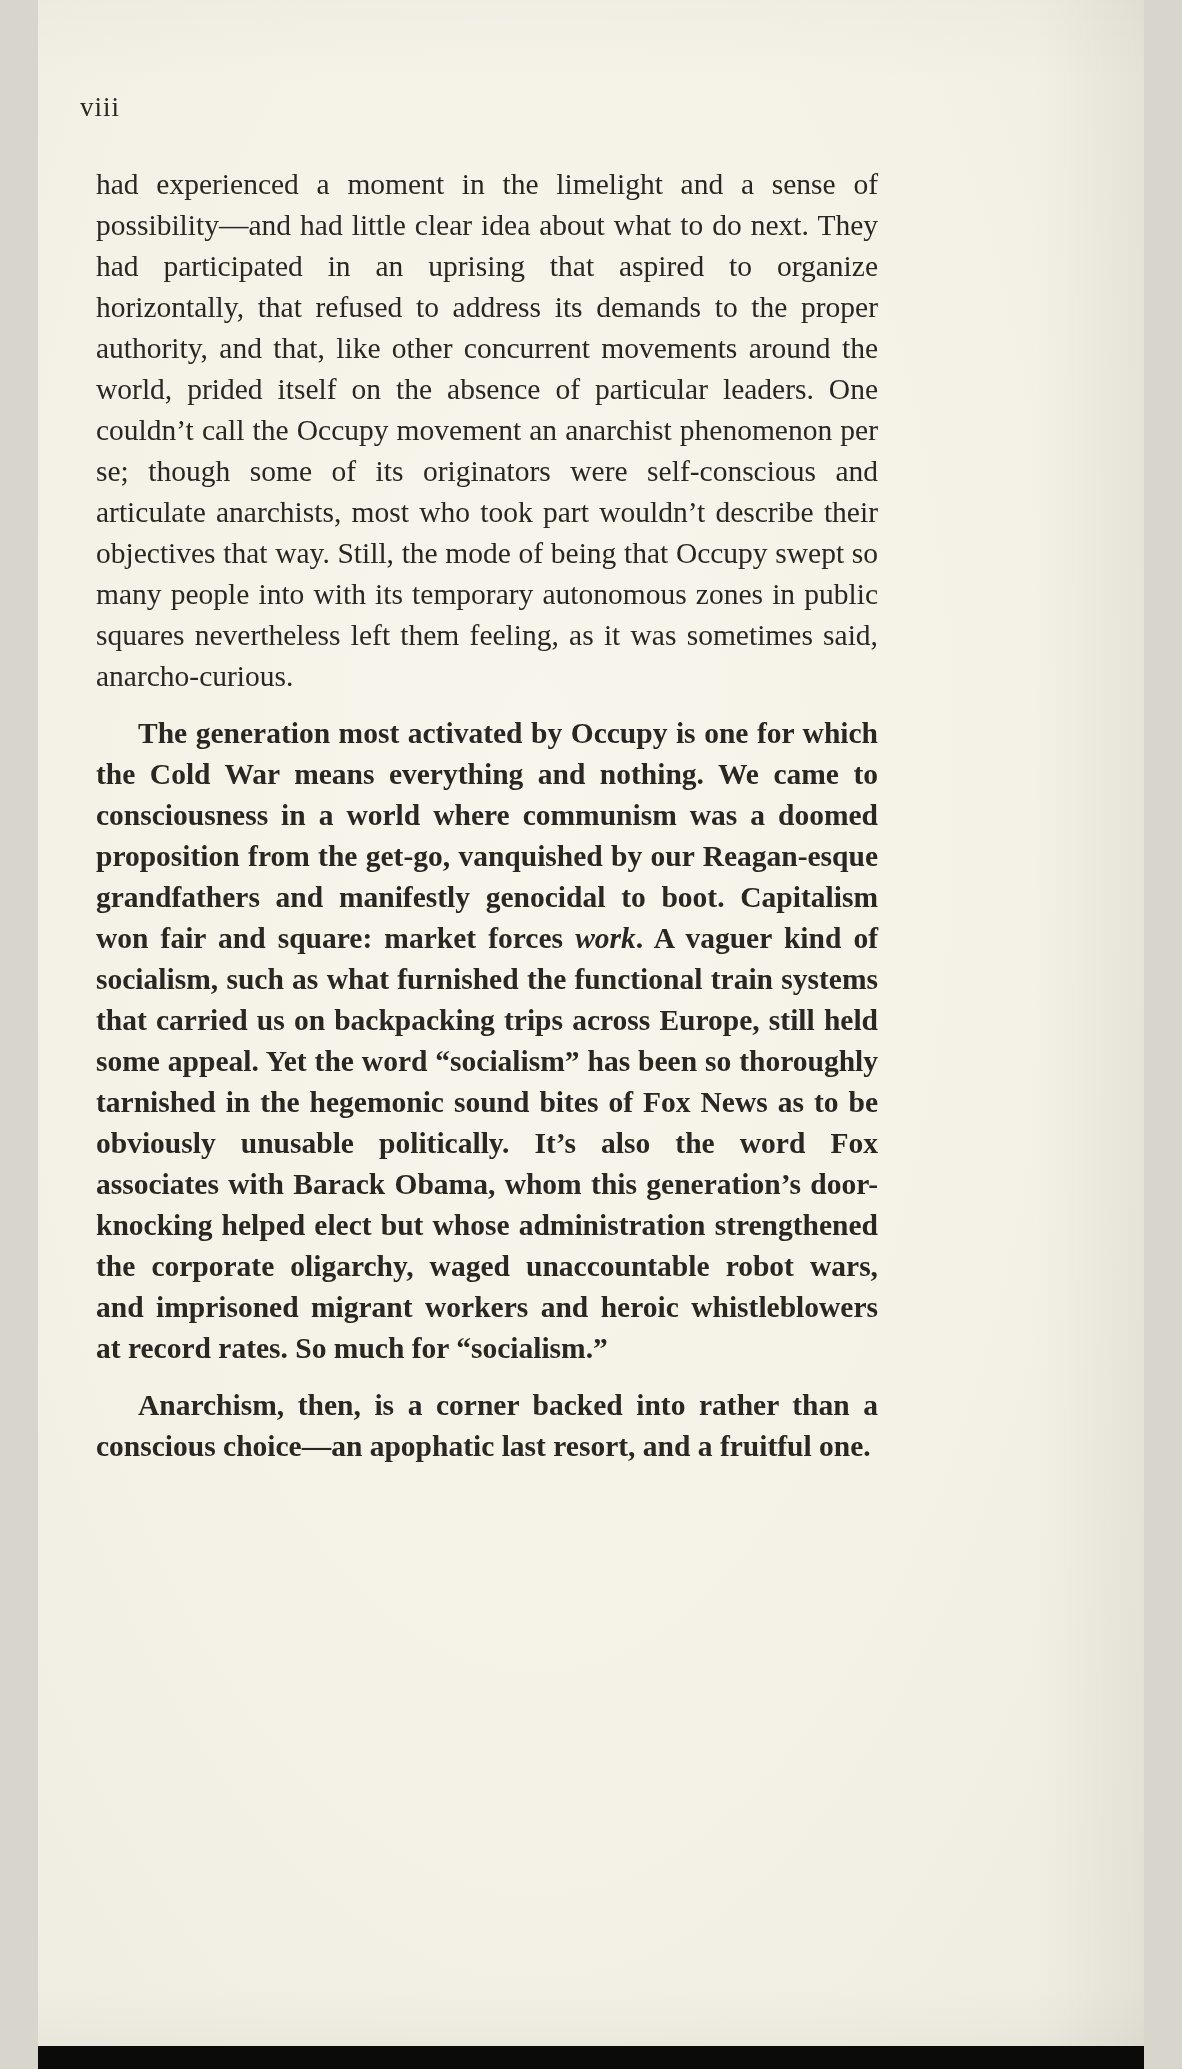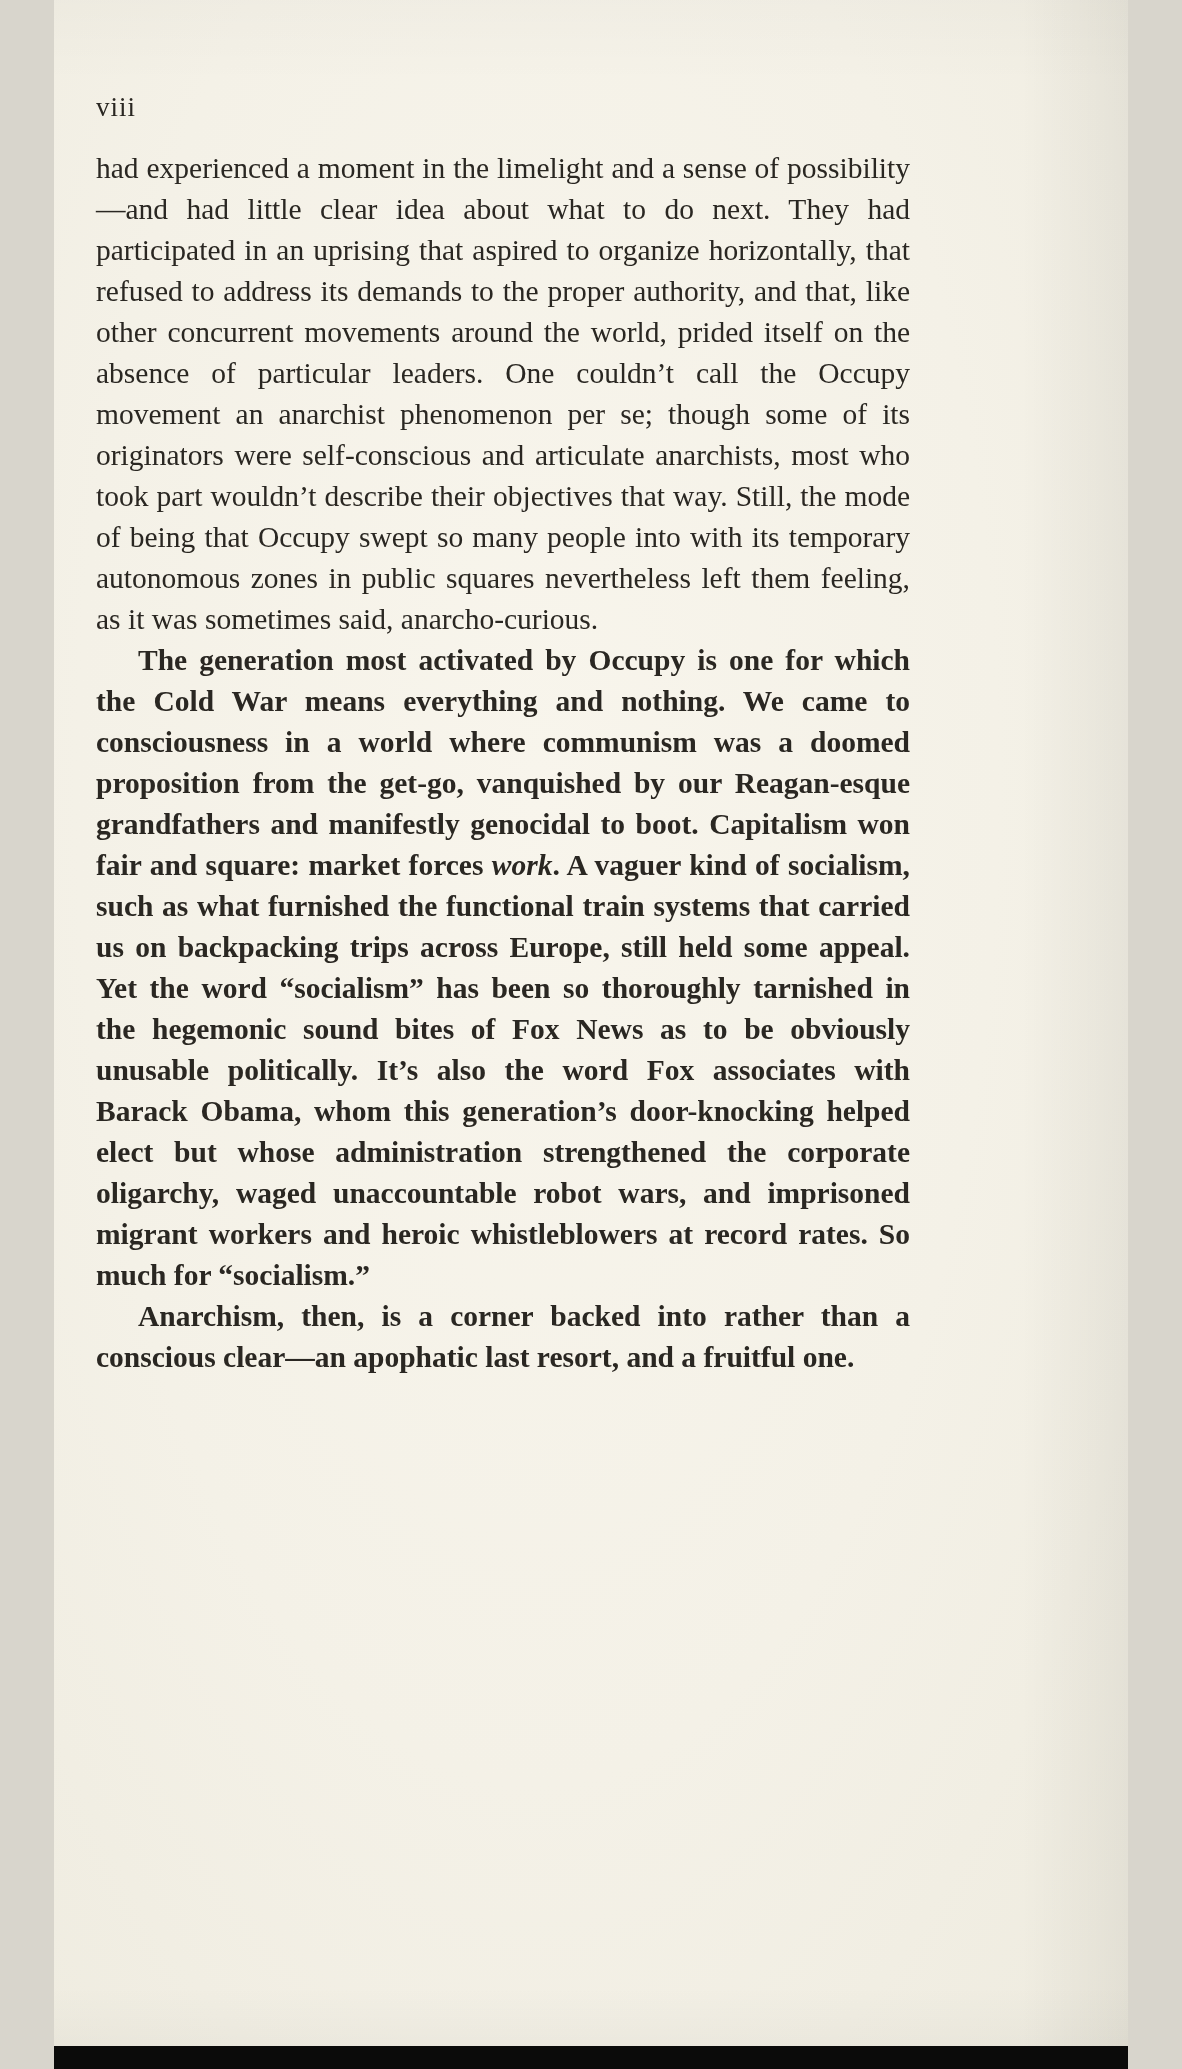--- a/index.html
+++ b/index.html
@@ -12,20 +12,21 @@
     position: relative;
     width: 1074px;
     height: 2069px;
     margin: 0 auto;
     overflow: hidden;
     background:
       linear-gradient(to right, rgba(0,0,0,0.00) 90%, rgba(0,0,0,0.05) 100%),
       linear-gradient(to bottom, rgba(0,0,0,0.02) 0%, rgba(0,0,0,0.00) 4%, rgba(0,0,0,0.00) 96%, rgba(0,0,0,0.04) 100%),
       radial-gradient(ellipse at 45% 38%, #f8f5ec 0%, #f4f1e7 55%, #eeebdf 100%);
     color: #2a2722;
+    padding-left: 32px;
   }
   .running-header {
     position: absolute;
     top: 90px;
     left: 42px;
     width: 812px;
     height: 34px;
   }
   .folio {
     position: absolute;
@@ -48,21 +49,21 @@
     position: absolute;
     top: 148px;
     left: 42px;
     width: 814px;
     font-size: 29.5px;
     line-height: 41px;
     text-align: justify;
     text-justify: inter-word;
   }
   .para {
-    margin: 0;
+    margin: 16px;
     padding: 0;
   }
   .para.indent {
     text-indent: 42px;
     font-weight: bold;
   }
   .para em {
     font-style: italic;
   }
   .scan-bar {
@@ -79,18 +80,18 @@
 
 <div class="page">
 
   <header class="running-header">
     <span class="folio">viii</span>
   </header>
 
   <main class="text-block">
     <p class="para"><span>had experienced a moment in the limelight and a sense of possibility—and had little clear idea about what to do next. They had participated in an uprising that aspired to organize horizontally, that refused to address its demands to the proper authority, and that, like other concurrent movements around the world, prided itself on the absence of particular leaders. One couldn’t call the Occupy movement an anarchist phenomenon per se; though some of its originators were self-conscious and articulate anarchists, most who took part wouldn’t describe their objectives that way. Still, the mode of being that Occupy swept so many people into with its temporary autonomous zones in public squares nevertheless left them feeling, as it was sometimes said, anarcho-curious.</span></p>
     <p class="para indent"><span>The generation most activated by Occupy is one for which the Cold War means everything and nothing. We came to consciousness in a world where communism was a doomed proposition from the get-go, vanquished by our Reagan-esque grandfathers and manifestly genocidal to boot. Capitalism won fair and square: market forces </span><em>work</em><span>. A vaguer kind of socialism, such as what furnished the functional train systems that carried us on backpacking trips across Europe, still held some appeal. Yet the word “socialism” has been so thoroughly tarnished in the hegemonic sound bites of Fox News as to be obviously unusable politically. It’s also the word Fox associates with Barack Obama, whom this generation’s door-knocking helped elect but whose administration strengthened the corporate oligarchy, waged unaccountable robot wars, and imprisoned migrant workers and heroic whistleblowers at record rates. So much for “socialism.”</span></p>
-    <p class="para indent"><span>Anarchism, then, is a corner backed into rather than a conscious clear—an apophatic last resort, and a fruitful one.</span></p>
+    <p class="para indent"><span>Anarchism, then, is a corner backed into rather than a conscious choice—an apophatic last resort, and a fruitful one.</span></p>
   </main>
 
   <div class="scan-bar"></div>
 
 </div>
 
 </body></html>

